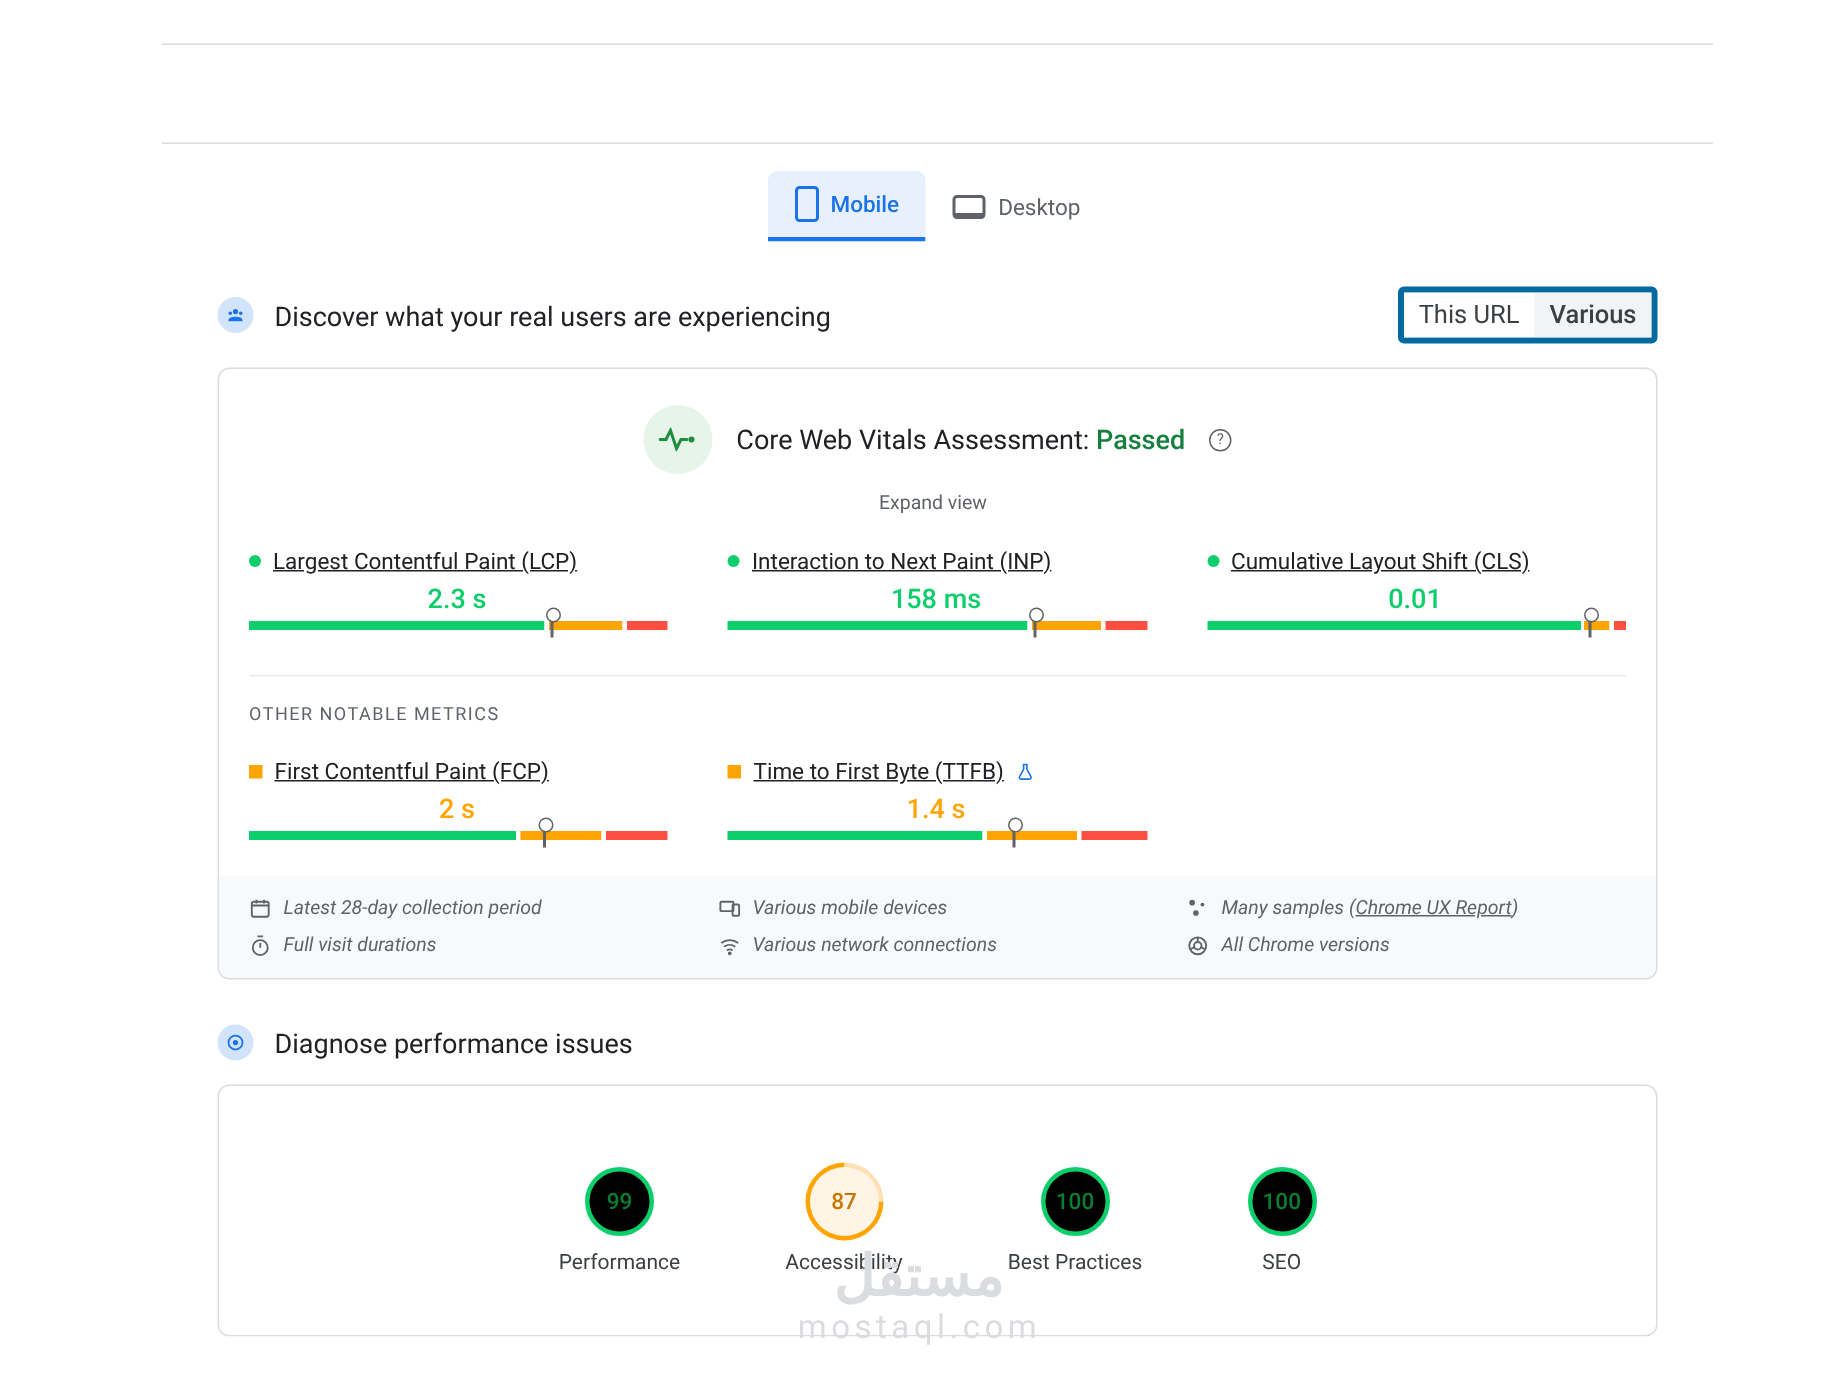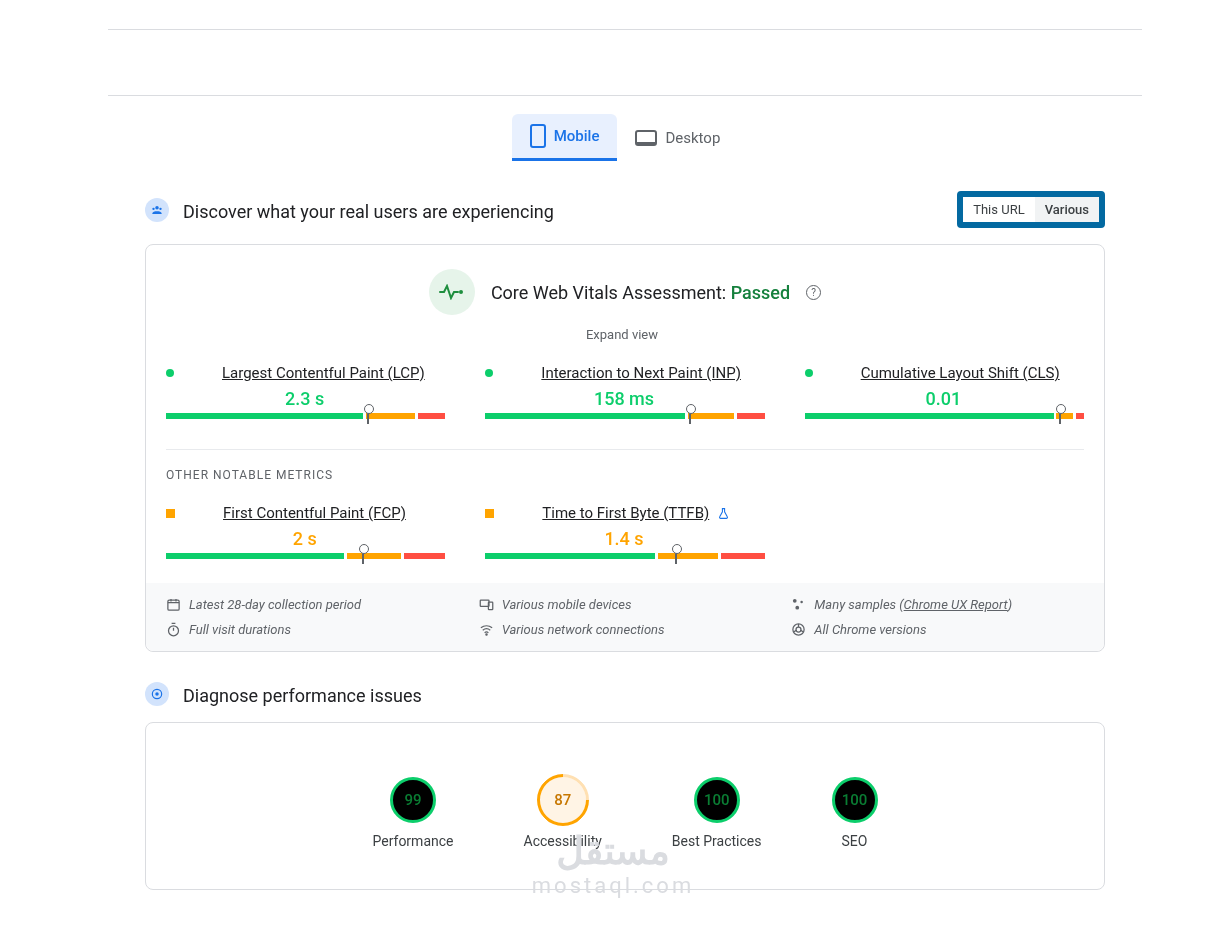--- a/index.html
+++ b/index.html
@@ -17,39 +17,39 @@
 
   .section { width:960px; margin:30px auto 0; }
   .section-head { display:flex; align-items:center; justify-content:space-between; margin-bottom:16px; }
   .section-head .left { display:flex; align-items:flex-end; gap:14px; }
   .sicon { width:24px; height:24px; border-radius:50%; display:flex; align-items:center; justify-content:center; }
   .sicon.blue { background:#d2e3fc; }
   .sicon.blue2 { background:#d2e3fc; }
   .sicon svg { width:14px; height:14px; }
   .stitle { font-size:18px; color:#202124; }
 
-  .toggle { display:flex; border:6px solid #0369a1; border-radius:4px; overflow:hidden; font-size:13px; }
+  .toggle { display:flex; border:4px solid #0369a1; border-radius:4px; overflow:hidden; font-size:17px; }
   .toggle div { padding:5px 10px; cursor:pointer; background:#fff; color:#3c4043; }
   .toggle div.sel { background:#f1f3f4; font-weight:500; }
 
   .card { border:1px solid #dadce0; border-radius:8px; padding:24px 20px 0; }
 
   .cwv-head { display:flex; align-items:center; justify-content:center; gap:16px; position:relative; }
   .cwv-badge { width:46px; height:46px; border-radius:50%; background:#e6f4ea; display:flex; align-items:center; justify-content:center; }
   .cwv-title { font-size:18px; }
   .cwv-title .passed { color:#15803d; font-weight:500; }
   .help { width:15px; height:15px; border:1.5px solid #5f6368; border-radius:50%; font-size:10px; display:flex; align-items:center; justify-content:center; color:#5f6368; cursor:pointer; }
   .expand { text-align:center; font-size:13px; color:#5f6368; margin:12px 6px 0 0; cursor:pointer; }
 
   .metrics { display:grid; grid-template-columns:repeat(3,1fr); gap:26px 40px; margin-top:22px; }
   .metric {}
   .metric .mhead { display:flex; align-items:center; gap:8px; font-size:15px; }
   .dot { width:8px; height:8px; border-radius:50%; }
   .dot.green{background:#0cce6b;} .sq{width:9px;height:9px;background:#ffa400;}
-  .mlink { text-decoration:underline; color:#202124; cursor:pointer;margin-left:40px; }
+  .mlink { text-decoration:underline; color:#202124; cursor:pointer; }
   .mval { text-align:center; font-size:18px; font-weight:500; margin:6px 2px 4px 0; }
   .mval.green{color:#0cce6b;} .mval.orange{color:#ffa400;}
   .bar { height:6px; display:flex; border-radius:3px; overflow:visible; position:relative; }
   .bar span{display:block;height:100%;}
   .bar .g{background:#0cce6b;} .bar .o{background:#ffa400;} .bar .r{background:#ff4e42;}
   .bar .gap{width:3px;background:#fff;}
   .marker { position:absolute; top:-5px; width:2px; height:16px; background:#5f6368; }
   .marker::after{content:'';position:absolute;top:-4px;left:-3px;width:8px;height:8px;border:1px solid #5f6368;border-radius:50%;background:#fff;}
 
   .divider { height:1px; background:#e8eaed; margin:30px 0 18px; }

